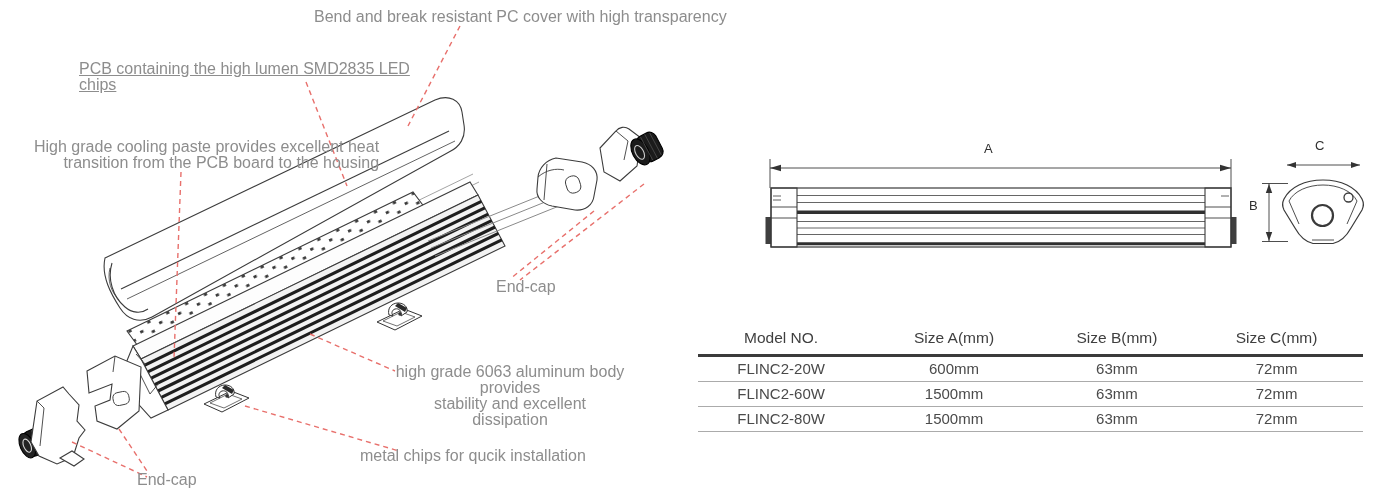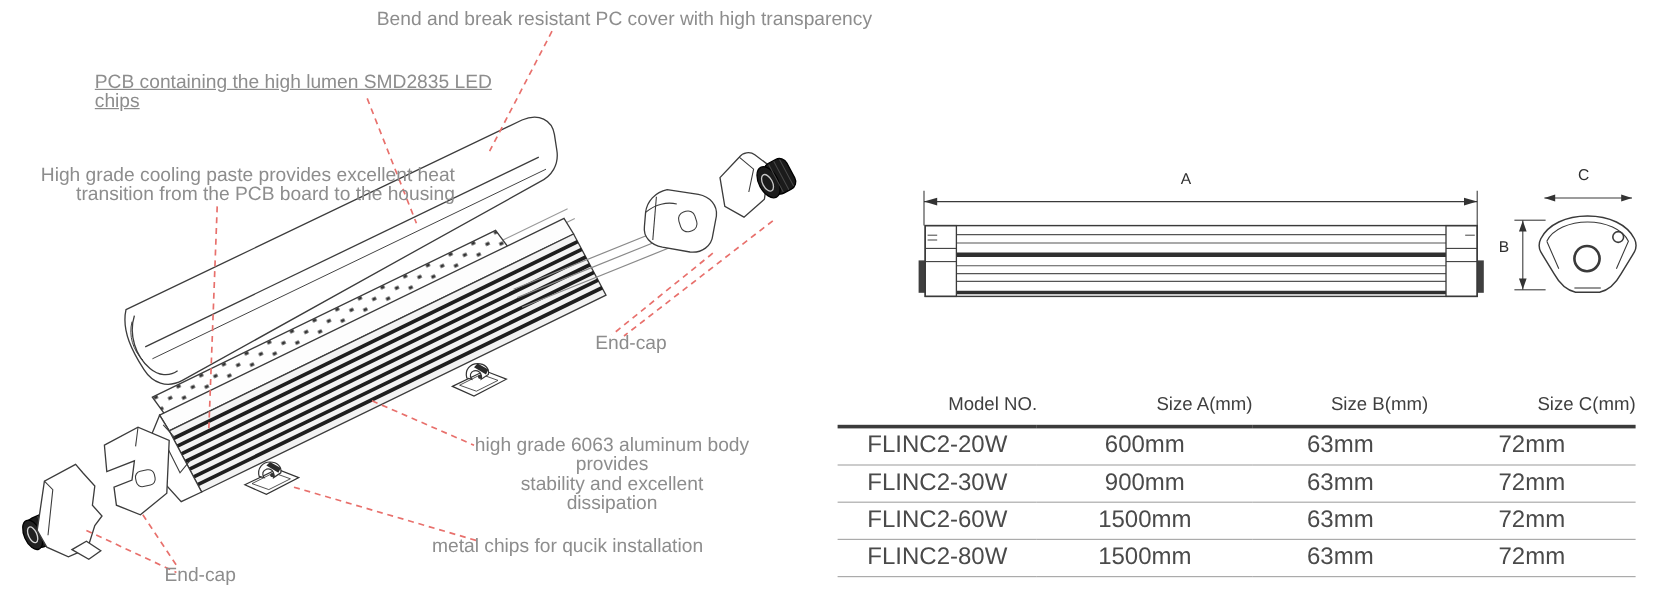--- a/index.html
+++ b/index.html
@@ -5,22 +5,22 @@
   html,body{margin:0;padding:0;background:#ffffff;}
   #canvas{position:relative;width:1400px;height:500px;background:#ffffff;overflow:hidden;
           font-family:"Liberation Sans","DejaVu Sans",sans-serif;}
   #lineart{position:absolute;left:0;top:0;}
   .ann{position:absolute;color:#8d8d8d;font-size:16px;line-height:16px;white-space:pre-line;}
   .dimlabel{position:absolute;color:#2f2f2f;font-size:13px;font-weight:400;}
   
   #spec-table-wrap{position:absolute;left:698px;top:326px;width:665px;}
   table{width:665px;border-collapse:collapse;table-layout:fixed;color:#4a4a4a;}
   thead th{font-weight:400;font-size:15.5px;color:#3f3f3f;padding:3px 0 7px 0;
-           border-bottom:3px solid #3b3b3b;text-align:right;}
-  tbody td{font-size:20px;text-align:center;padding:3px 0 4px 0;border-bottom:1px solid #ababab;}
+           border-bottom:3px solid #3b3b3b;text-align:center;}
+  tbody td{font-size:15px;text-align:center;padding:3px 0 4px 0;border-bottom:1px solid #ababab;}
   col.c1{width:25%;} col.c2{width:27%;} col.c3{width:22%;} col.c4{width:26%;}
 </style>
 </head>
 <body>
 
 <div id="canvas">
 
   <svg id="lineart" width="1400" height="500" viewBox="0 0 1400 500">
     <defs>
       <pattern id="ledDots" width="21" height="10.5" patternUnits="userSpaceOnUse" patternTransform="rotate(-25.9)">
@@ -217,26 +217,20 @@
         </tr>
       </thead>
       <tbody>
         <tr>
           <td>FLINC2-20W</td>
           <td>600mm</td>
           <td>63mm</td>
           <td>72mm</td>
         </tr>
         <tr>
-          <td>FLINC2-30W</td>
-          <td>900mm</td>
-          <td>63mm</td>
-          <td>72mm</td>
-        </tr>
-        <tr>
           <td>FLINC2-60W</td>
           <td>1500mm</td>
           <td>63mm</td>
           <td>72mm</td>
         </tr>
         <tr>
           <td>FLINC2-80W</td>
           <td>1500mm</td>
           <td>63mm</td>
           <td>72mm</td>

